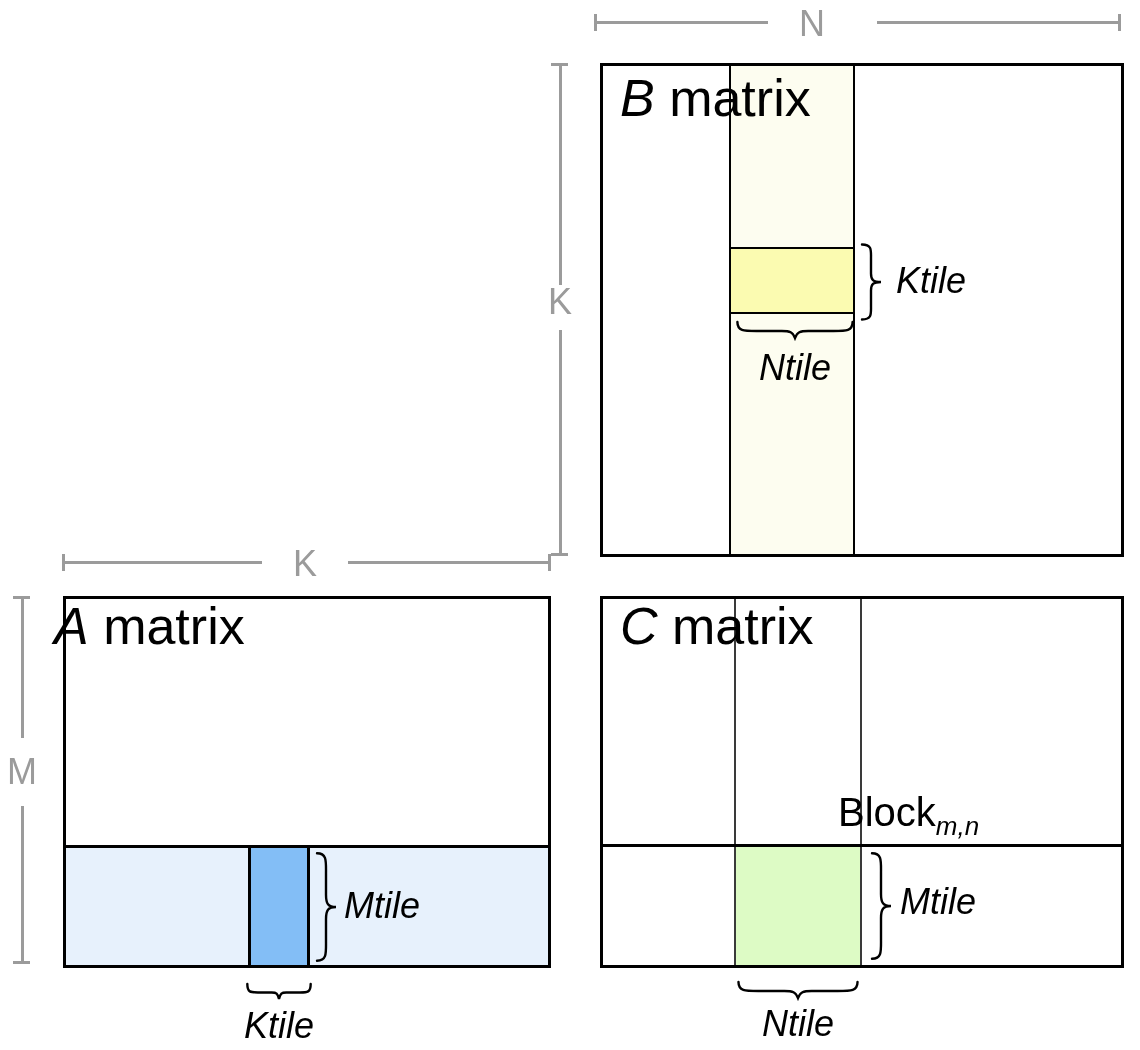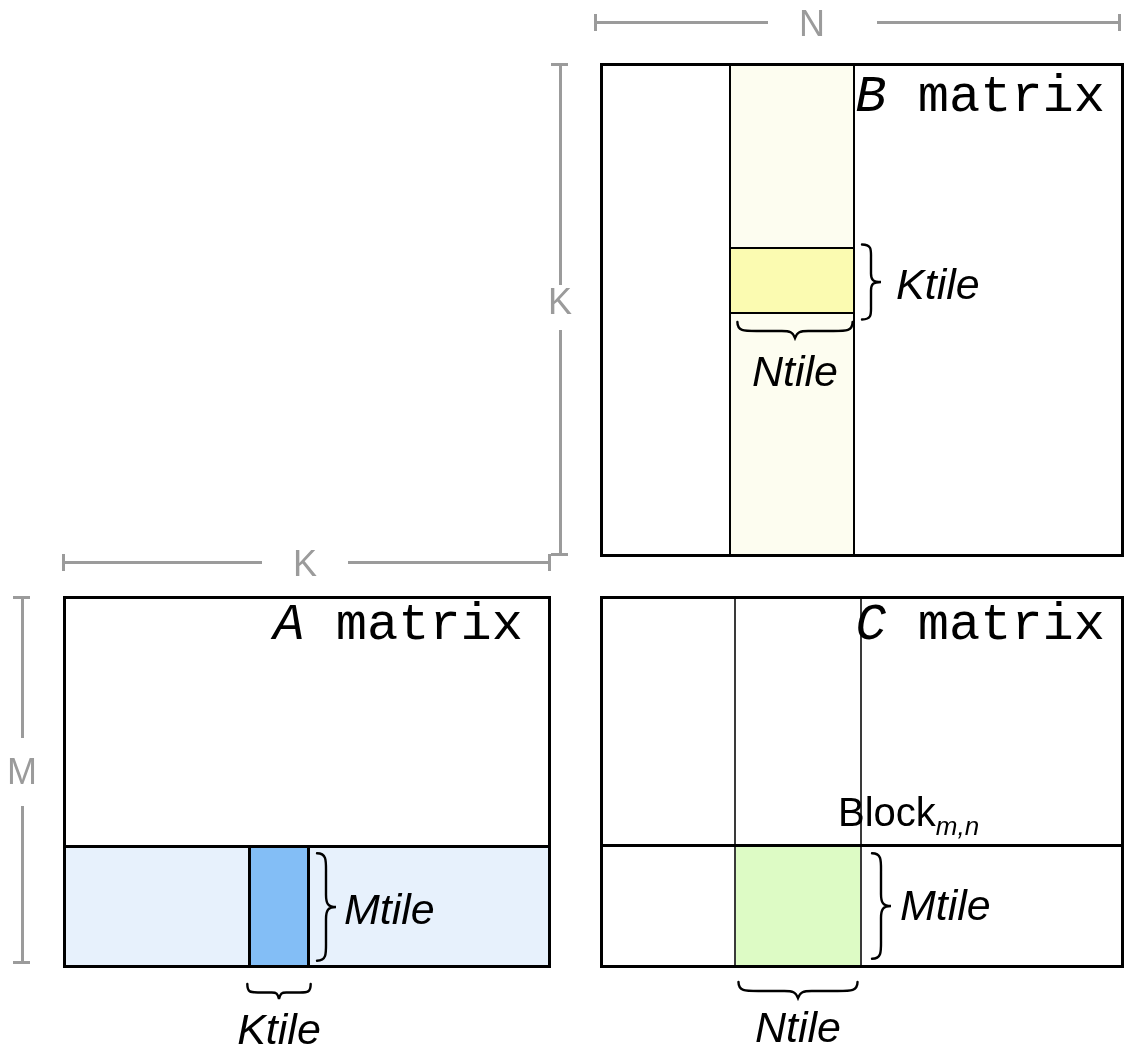--- a/index.html
+++ b/index.html
@@ -5,23 +5,23 @@
   html,body{margin:0;padding:0;background:#fff;}
   .canvas{
     position:relative;width:1140px;height:1050px;background:#fff;overflow:hidden;
     font-family:"Liberation Sans",sans-serif;color:#000;
   }
   .abs{position:absolute;}
   
   .dimseg{background:var(--dim-line);}
   .dimlabel{color:var(--dim-line);font-size:36px;line-height:1;text-align:center;}
   .rect{border:3px solid var(--outline);box-sizing:border-box;background:transparent;}
-  .title{font-size:52px;line-height:1;text-align:right;white-space:nowrap;font-family:Liberation Mono, monospace;}
+  .title{font-size:52px;line-height:1;white-space:nowrap;}
   .title .var{font-style:italic;}
-  .tilelabel{font-size:43px;line-height:1;font-style:italic;white-space:nowrap;}
+  .tilelabel{font-size:36px;line-height:1;font-style:italic;white-space:nowrap;}
   .brace{overflow:visible;}
   .brace path{fill:none;stroke:var(--outline);stroke-width:2.4;stroke-linecap:round;vector-effect:non-scaling-stroke;}
   
   .b-strip{left:729px;top:66px;width:126px;height:488px;background:var(--strip-ivory);
            border-left:2px solid var(--outline);border-right:2px solid var(--outline);box-sizing:border-box;}
   .b-tile{left:729px;top:247px;width:126px;height:67px;background:var(--tile-yellow);
           border:2.5px solid var(--outline);box-sizing:border-box;}
   .b-rect{left:600px;top:63px;width:524px;height:494px;}
   .b-title{left:620px;top:72px;width:485px;}
   .b-ktile-brace{left:858px;top:243px;width:26px;height:78px;}

